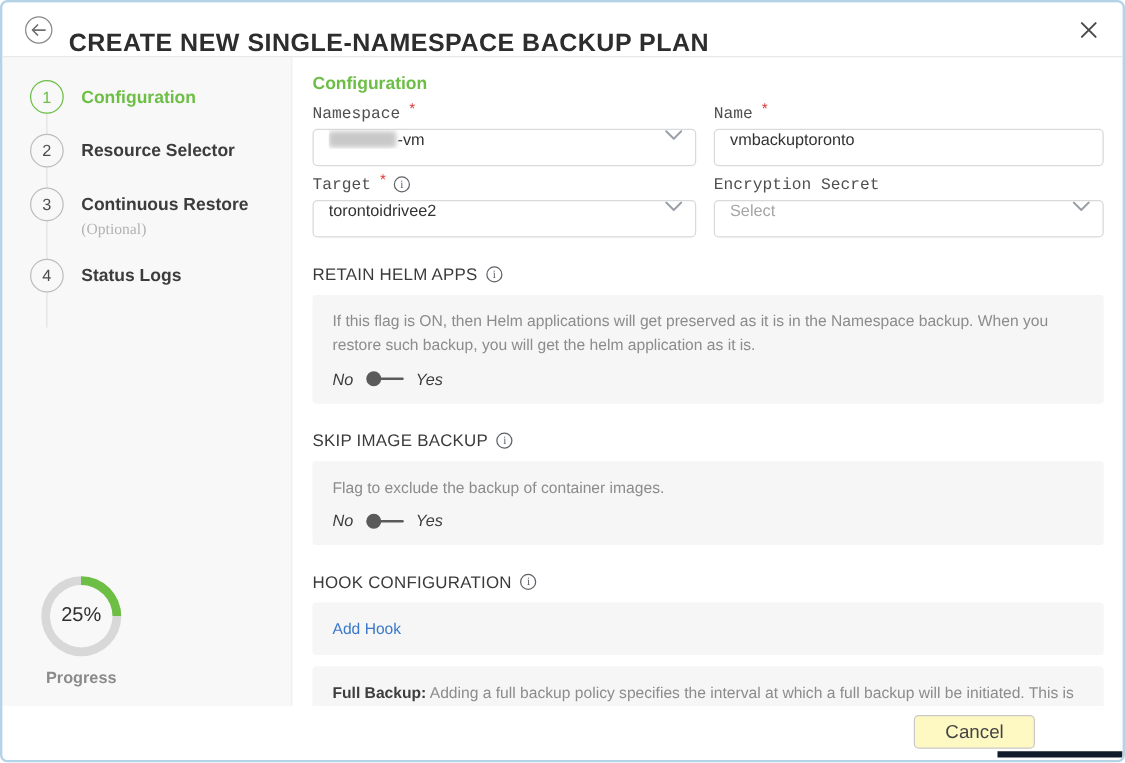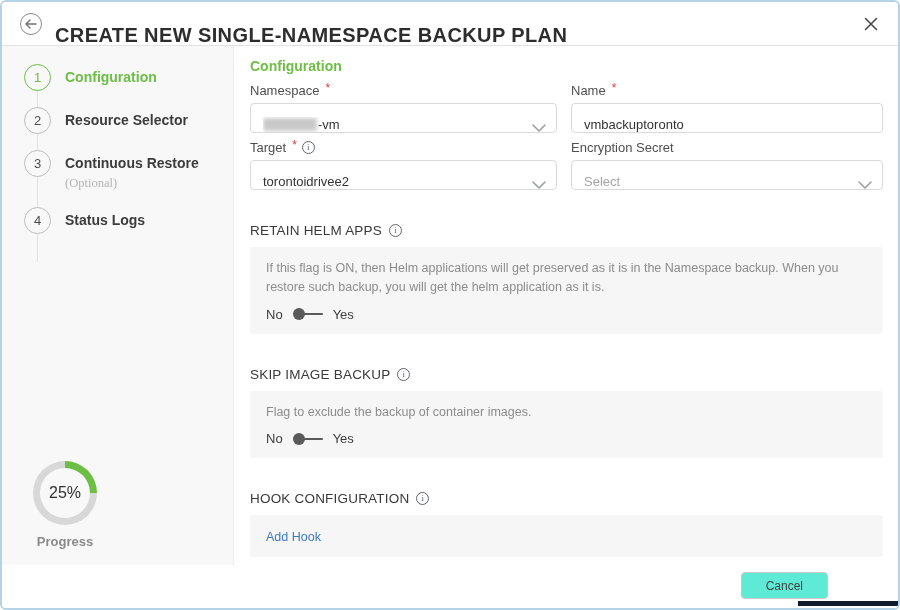--- a/index.html
+++ b/index.html
@@ -34,42 +34,42 @@
   .step.active .step-circle{border-color:var(--green);color:var(--green);}
   .step.active .step-label{color:var(--green);}
   .progress-wrap{margin-top:auto;margin-left:6px;width:70px;text-align:center;}
   .ring{width:64px;height:64px;border-radius:50%;background:conic-gradient(var(--green) 0 25%, #d8d8d8 25% 100%);display:flex;align-items:center;justify-content:center;margin:0 auto;}
   .ring-hole{width:50px;height:50px;border-radius:50%;background:#f8f8f8;display:flex;align-items:center;justify-content:center;font-size:16px;color:#2f2f2f;}
   .progress-label{margin-top:9px;font-size:13px;font-weight:bold;color:#8a8a8a;}
   
   .content{flex:1;padding:12px 15px 0 16px;overflow:hidden;position:relative;background:#fff;}
   .cfg-heading{color:var(--green);font-weight:bold;font-size:14px;margin-bottom:2px;}
   .fields{display:grid;grid-template-columns:307px 1fr;column-gap:14px;}
-  .f-label{font-size:13px;color:#4f4f4f;margin:7px 0 5px;display:flex;align-items:center;gap:5px;}
+  .f-label{font-size:13px;color:#4f4f4f;margin:7px 0 5px;display:flex;align-items:center;gap:5px;font-family:Liberation Mono, monospace;}
   .req{color:#e23b3b;font-size:12px;position:relative;top:-3px;margin-left:1px;}
-  .box{height:30px;border:1px solid var(--border);border-radius:4px;display:flex;align-items:flex-end;padding:0 10px 0 12px;font-size:13px;color:#333;background:#fff;}
+  .box{height:30px;border:1px solid var(--border);border-radius:4px;display:flex;align-items:flex-start;padding:0 10px 0 12px;font-size:13px;color:#333;background:#fff;}
   .box .val{flex:1;white-space:nowrap;overflow:hidden;}
   .box .placeholder{color:#a6a6a6;}
   .redacted{display:inline-block;width:54px;height:13px;background:#c8c8c8;border-radius:2px;filter:blur(2px);vertical-align:-2px;margin-right:1px;}
   .info{width:13px;height:13px;border:1px solid #5f6368;border-radius:50%;color:#5f6368;display:inline-flex;align-items:center;justify-content:center;flex:none;}
   .info::after{content:"i";font-size:9px;line-height:1;font-family:"Liberation Serif",serif;}
-  .section-title{margin-top:33px;font-size:13.5px;color:#3a3a3a;display:flex;align-items:center;gap:7px;letter-spacing:.2px;}
+  .section-title{margin-top:22px;font-size:13.5px;color:#3a3a3a;display:flex;align-items:center;gap:7px;letter-spacing:.2px;}
   .panel{background:var(--panel);border-radius:3px;padding:12px 16px;margin-top:9px;}
   .panel .desc{font-size:12.5px;color:#8c8c8c;line-height:1.55;}
-  .toggle-row{display:flex;align-items:center;gap:10px;margin-top:9px;font-size:13px;color:#3d3d3d;}
+  .toggle-row{display:flex;align-items:center;gap:10px;margin-top:9px;font-size:13px;color:#3d3d3d;font-style:italic;}
   .toggle{position:relative;width:30px;height:12px;cursor:pointer;flex:none;}
   .toggle .track{position:absolute;left:6px;right:0;top:5px;height:2px;background:#5a5a5a;border-radius:1px;}
   .toggle .knob{position:absolute;left:0;top:0;width:12px;height:12px;border-radius:50%;background:#5a5a5a;}
   .link{color:#3a78c9;font-size:12.5px;cursor:pointer;}
   .sched-panel{padding-bottom:20px;}
   .sched-text{font-size:12.5px;color:#8c8c8c;line-height:1.5;}
   .sched-text b{color:#3d3d3d;font-weight:bold;}
   
   .footer{height:43px;flex:none;background:#fff;position:relative;}
-  .cancel-btn{position:absolute;right:70px;bottom:9px;height:27px;padding:0 24px;background:#5eead4;border:1px solid #c9c9c9;border-radius:4px;font-size:12px;color:#444;display:flex;align-items:center;cursor:pointer;}
+  .cancel-btn{position:absolute;right:70px;bottom:9px;height:27px;padding:0 24px;background:#fef9c3;border:1px solid #c9c9c9;border-radius:4px;font-size:15px;color:#444;display:flex;align-items:center;cursor:pointer;}
   .next-callout{position:absolute;right:3px;bottom:8px;width:81px;height:46px;background:#fff;border:1px solid #ddd;border-radius:7px;box-shadow:-3px 3px 6px rgba(0,0,0,.22);display:flex;align-items:center;justify-content:center;z-index:2;}
   .next-btn{width:67px;height:34px;background:var(--navy);border-radius:6px;color:#fff;font-size:14px;display:flex;align-items:center;justify-content:center;cursor:pointer;}
   .dark-bar{position:absolute;right:0;bottom:2px;width:100px;height:5px;background:#101b2b;z-index:1;}
   svg{display:block;}
 </style>
 </head>
 <body>
 
 <div class="dialog">
 

